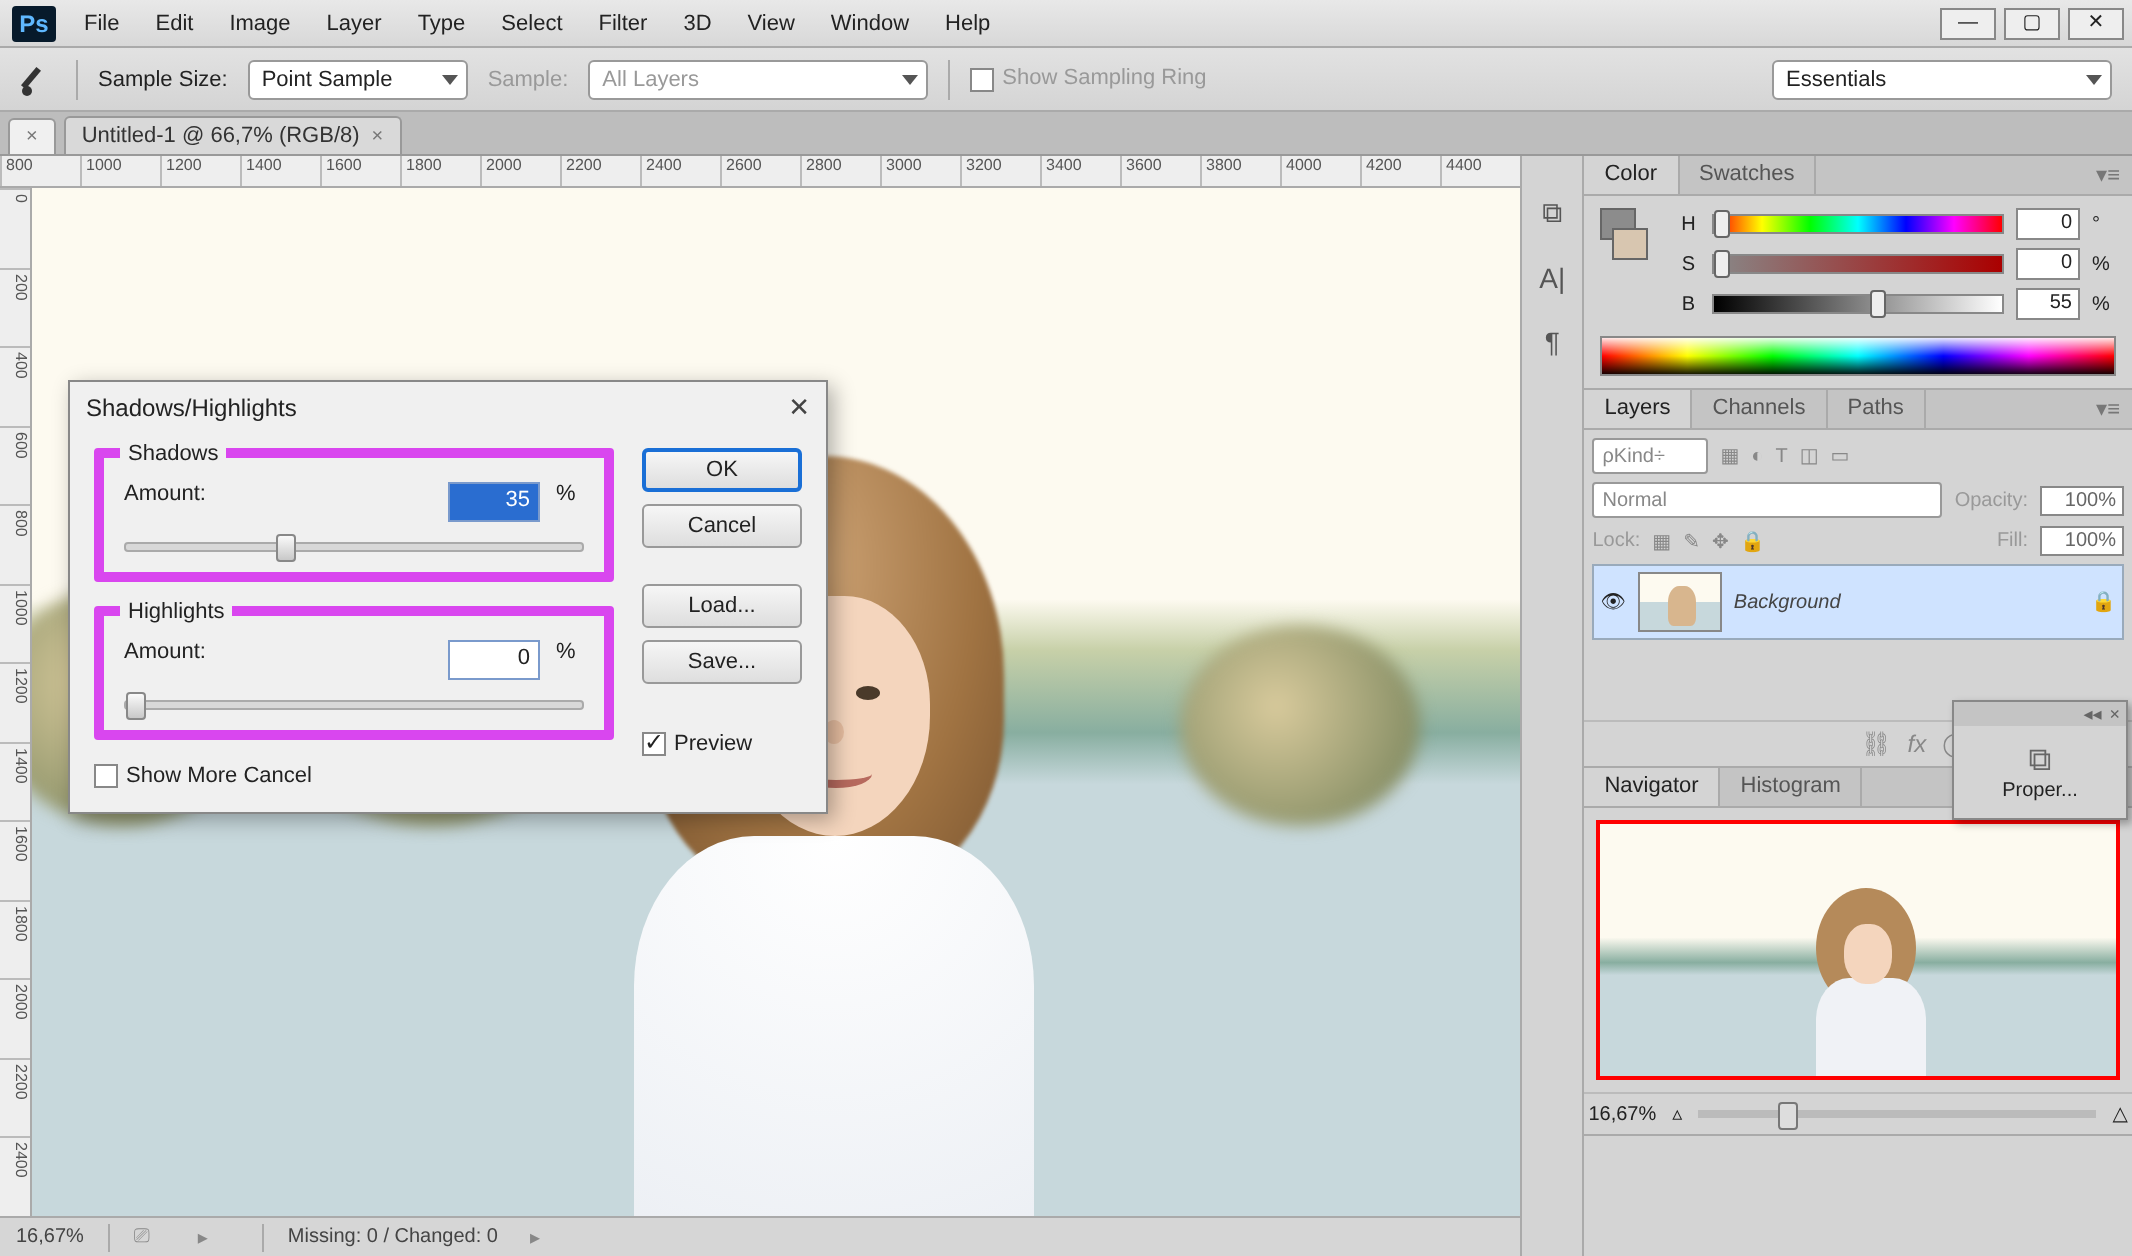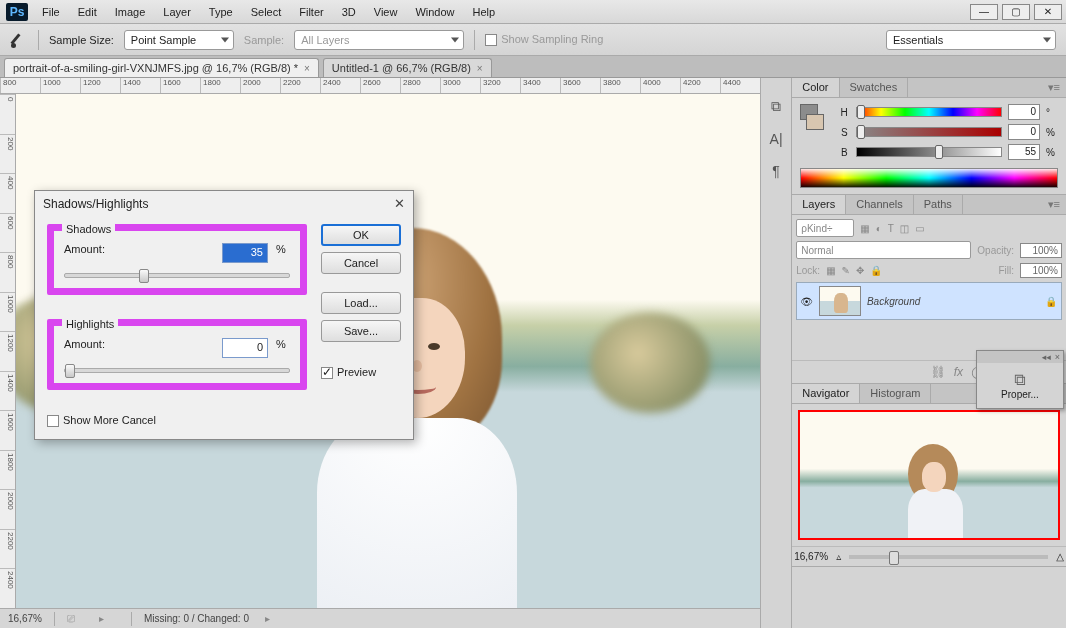--- a/index.html
+++ b/index.html
@@ -86,21 +86,21 @@
 .navgirl .nd{position:absolute;top:45px;left:10px;width:55px;height:70px;background:#f0f2f6;border-radius:30% 30% 5% 5%}
 .navfoot{display:flex;align-items:center;gap:8px;padding:4px 2px;font-size:10px;border-top:1px solid #bbb}
 .navfoot .zslide{flex:1;height:4px;background:#bbb;position:relative}
 .navfoot .zslide::before{content:"";position:absolute;left:20%;top:-4px;width:8px;height:12px;background:#ddd;border:1px solid #777;border-radius:2px}
 
 .dialog{position:absolute;left:34px;top:112px;width:380px;background:#f0f0f0;border:1px solid #888;box-shadow:3px 3px 10px rgba(0,0,0,.3);z-index:50}
 .dlgtitle{display:flex;align-items:center;padding:5px 8px;font-size:12px}
 .dlgx{margin-left:auto;font-size:13px;color:#444}
 .dlgbody{display:flex;padding:8px 12px 12px 12px;gap:14px}
 .dlgleft{flex:1}
-.grp{border:7px solid #d946ef;border-radius:2px;padding:12px 10px 10px 10px;position:relative;margin-bottom:24px}
+.grp{border:5px solid #d946ef;border-radius:2px;padding:12px 10px 10px 10px;position:relative;margin-bottom:12px}
 .grp .glabel{position:absolute;top:-8px;left:8px;background:#f0f0f0;padding:0 4px;font-size:11px}
 .grprow{display:flex;align-items:flex-start;gap:8px}
 .grprow label{flex:0 0 auto}
 .grprow .num{width:46px;height:20px;border:1px solid #7a9acc;background:#fff;text-align:right;padding:2px 4px}
 .grprow .num.sel{background:#2a6dd0;color:#fff}
 .grprow .pct{width:14px}
 .slider{height:5px;background:#d8d8d8;border:1px solid #aaa;border-radius:2px;margin-top:10px;position:relative}
 .slider .thumb{position:absolute;top:-5px;width:10px;height:14px;background:linear-gradient(#fafafa,#c8c8c8);border:1px solid #888;border-radius:2px}
 .dlgright{width:80px;display:flex;flex-direction:column;gap:6px}
 .btn{border:1px solid #999;background:linear-gradient(#f6f6f6,#dedede);border-radius:3px;height:22px;display:flex;align-items:center;justify-content:center;font-size:11px}
@@ -143,21 +143,20 @@
   <span class="dropdown">Point Sample</span>
   <span class="muted">Sample:</span>
   <span class="dropdown muted" style="min-width:170px">All Layers</span>
   <span style="border-left:1px solid #aaa;height:20px"></span>
   <label class="muted"><span class="chk"></span><span>Show Sampling Ring</span></label>
   <span class="dropdown" style="margin-left:auto;min-width:170px">Essentials</span>
 </div>
 
 <div class="tabbar">
   <div class="doct active">
-    <span>portrait-of-a-smiling-girl-VXNJMFS.jpg @ 16,7% (RGB/8) *</span>
     <span class="tabx">×</span>
   </div>
   <div class="doct">
     <span>Untitled-1 @ 66,7% (RGB/8)</span>
     <span class="tabx">×</span>
   </div>
 </div>
 
 <div class="main">
 

